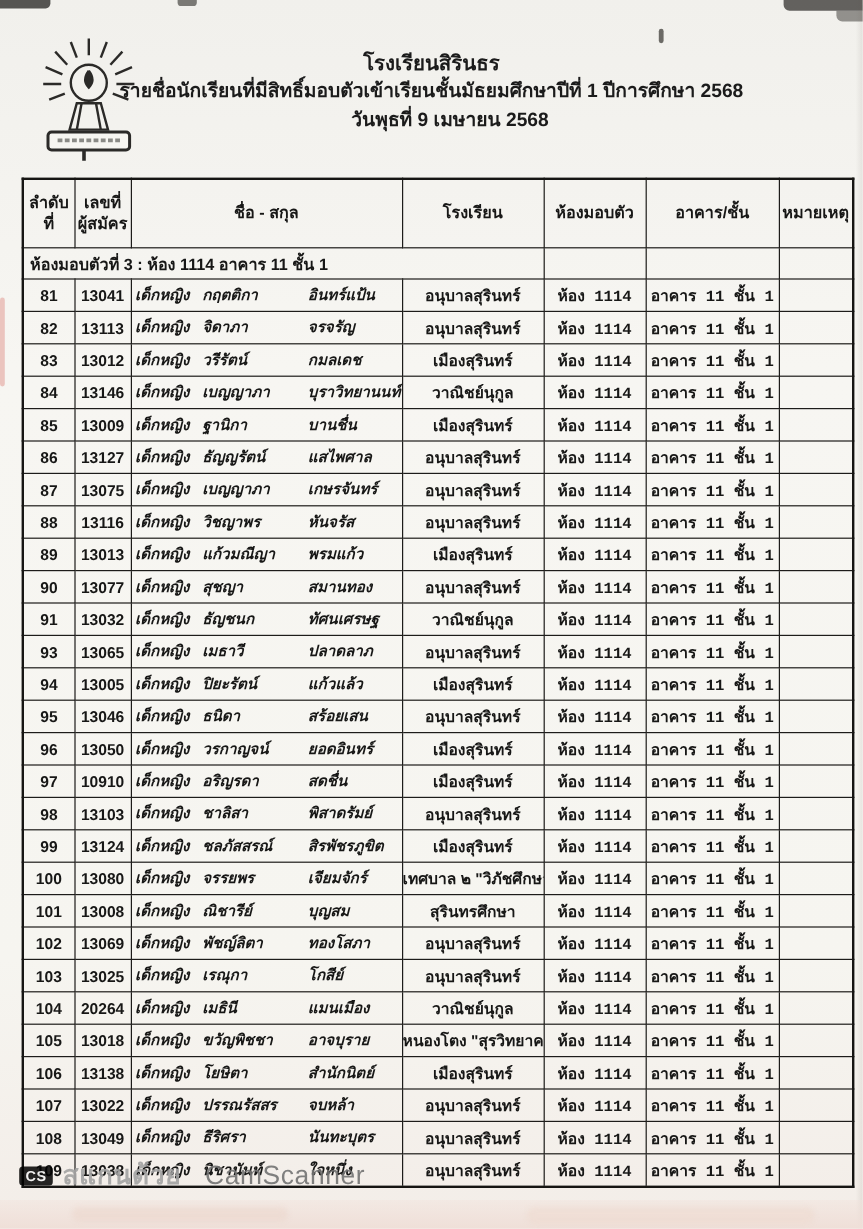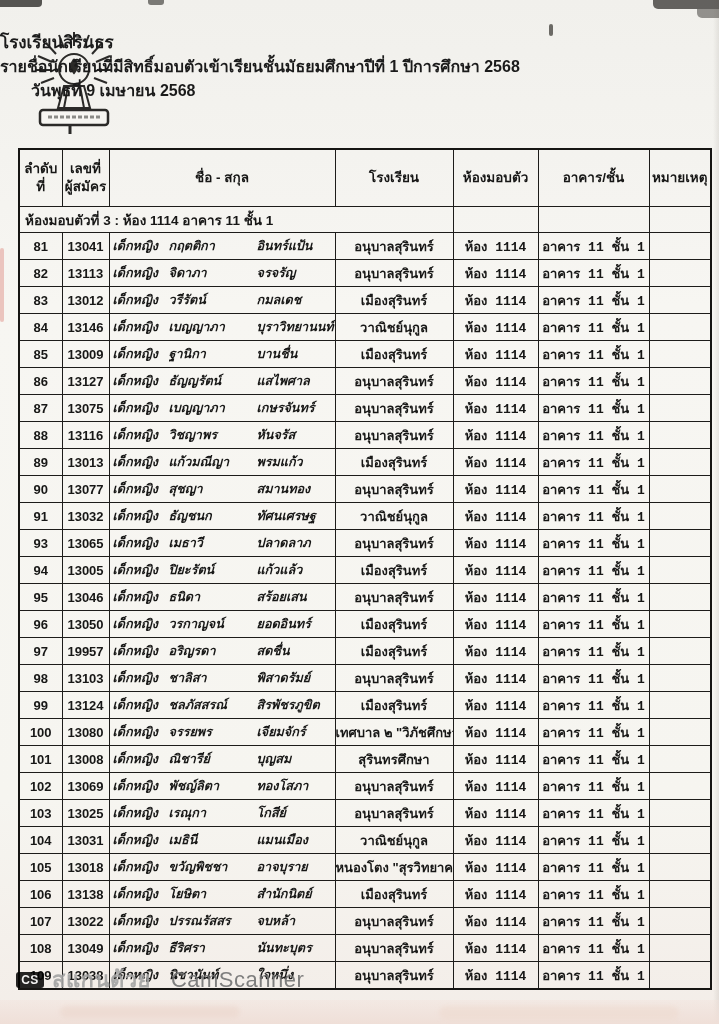--- a/index.html
+++ b/index.html
@@ -18,21 +18,21 @@
   .edge-top-right2{right:0;top:9px;width:22px;height:9px;background:#44423e;opacity:.55;border-radius:0 0 0 5px;}
   .ink-dash{left:549px;top:24px;width:4px;height:12px;background:#4a4844;opacity:.8;border-radius:2px;}
   .pink-streak{left:0;top:248px;width:4px;height:74px;background:#e29a94;opacity:.55;border-radius:2px;}
   .bottom-band{left:0;bottom:0;width:719px;height:24px;
     background:linear-gradient(180deg,rgba(242,224,217,.35),#efdfd8);}
   .bottom-blob1{left:60px;bottom:6px;width:180px;height:12px;background:#ecd7cd;opacity:.6;border-radius:8px;filter:blur(2px);}
   .bottom-blob2{right:40px;bottom:4px;width:240px;height:14px;background:#eedacf;opacity:.55;border-radius:8px;filter:blur(2px);}
   .right-shade{right:0;top:0;width:6px;height:1024px;background:linear-gradient(90deg,rgba(0,0,0,0),rgba(90,80,70,.10));}
 
   
-  .doc-header{position:absolute;left:0;top:30px;width:719px;line-height:1.48;}
+  .doc-header{position:absolute;left:0;top:40px;width:719px;text-align:center;line-height:1.48;}
   .doc-header .h1{font-size:17px;font-weight:700;}
   .doc-header .h2{font-size:16px;font-weight:700;}
   .doc-header .h3{font-size:16px;font-weight:700;}
   .doc-header .h4{font-size:16px;font-weight:700;padding-left:31px;}
 
   
   .emblem{position:absolute;left:26px;top:28px;width:96px;height:110px;}
 
   
   .tbl-wrap{position:absolute;left:18px;top:148px;}
@@ -362,21 +362,21 @@
               <span class="name-last">ยอดอินทร์</span>
             </div>
           </td>
           <td class="cell-school">เมืองสุรินทร์</td>
           <td class="cell-room">ห้อง 1114</td>
           <td class="cell-building">อาคาร 11 ชั้น 1</td>
           <td class="cell-remark"></td>
         </tr>
         <tr class="data-row">
           <td class="cell-no">97</td>
-          <td class="cell-app">19957</td>
+          <td class="cell-app">10910</td>
           <td class="cell-name">
             <div class="name-flex">
               <span class="name-prefix">เด็กหญิง</span>
               <span class="name-first">อริญรดา</span>
               <span class="name-last">สดชื่น</span>
             </div>
           </td>
           <td class="cell-school">เมืองสุรินทร์</td>
           <td class="cell-room">ห้อง 1114</td>
           <td class="cell-building">อาคาร 11 ชั้น 1</td>
@@ -467,21 +467,21 @@
               <span class="name-last">โกสีย์</span>
             </div>
           </td>
           <td class="cell-school">อนุบาลสุรินทร์</td>
           <td class="cell-room">ห้อง 1114</td>
           <td class="cell-building">อาคาร 11 ชั้น 1</td>
           <td class="cell-remark"></td>
         </tr>
         <tr class="data-row">
           <td class="cell-no">104</td>
-          <td class="cell-app">13031</td>
+          <td class="cell-app">20264</td>
           <td class="cell-name">
             <div class="name-flex">
               <span class="name-prefix">เด็กหญิง</span>
               <span class="name-first">เมธินี</span>
               <span class="name-last">แมนเมือง</span>
             </div>
           </td>
           <td class="cell-school">วาณิชย์นุกูล</td>
           <td class="cell-room">ห้อง 1114</td>
           <td class="cell-building">อาคาร 11 ชั้น 1</td>

